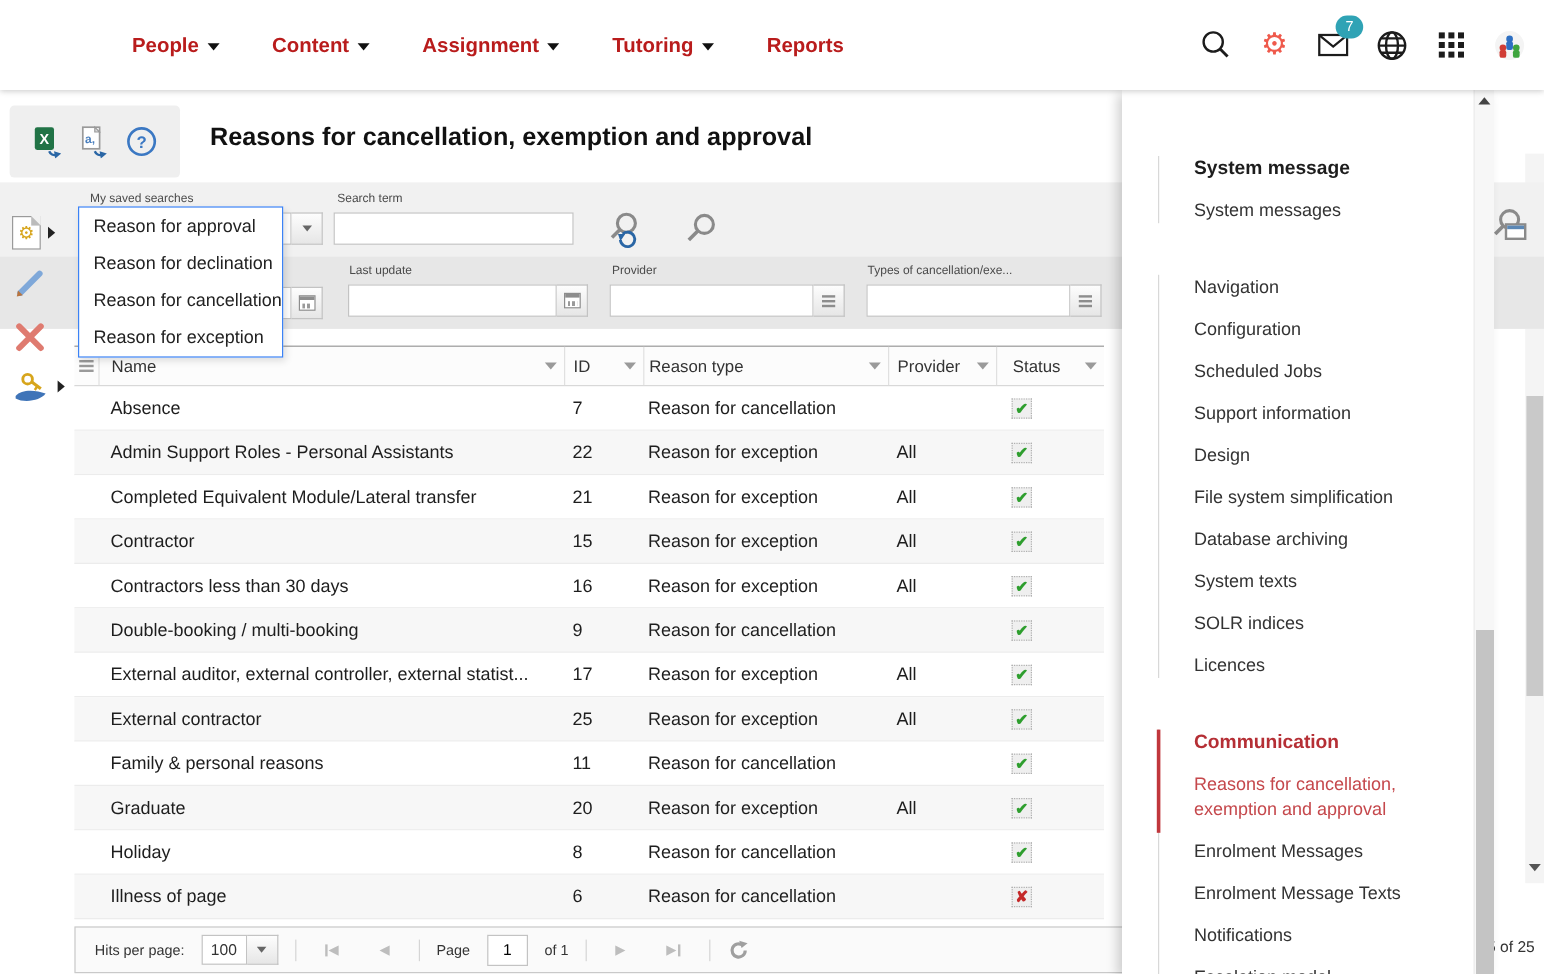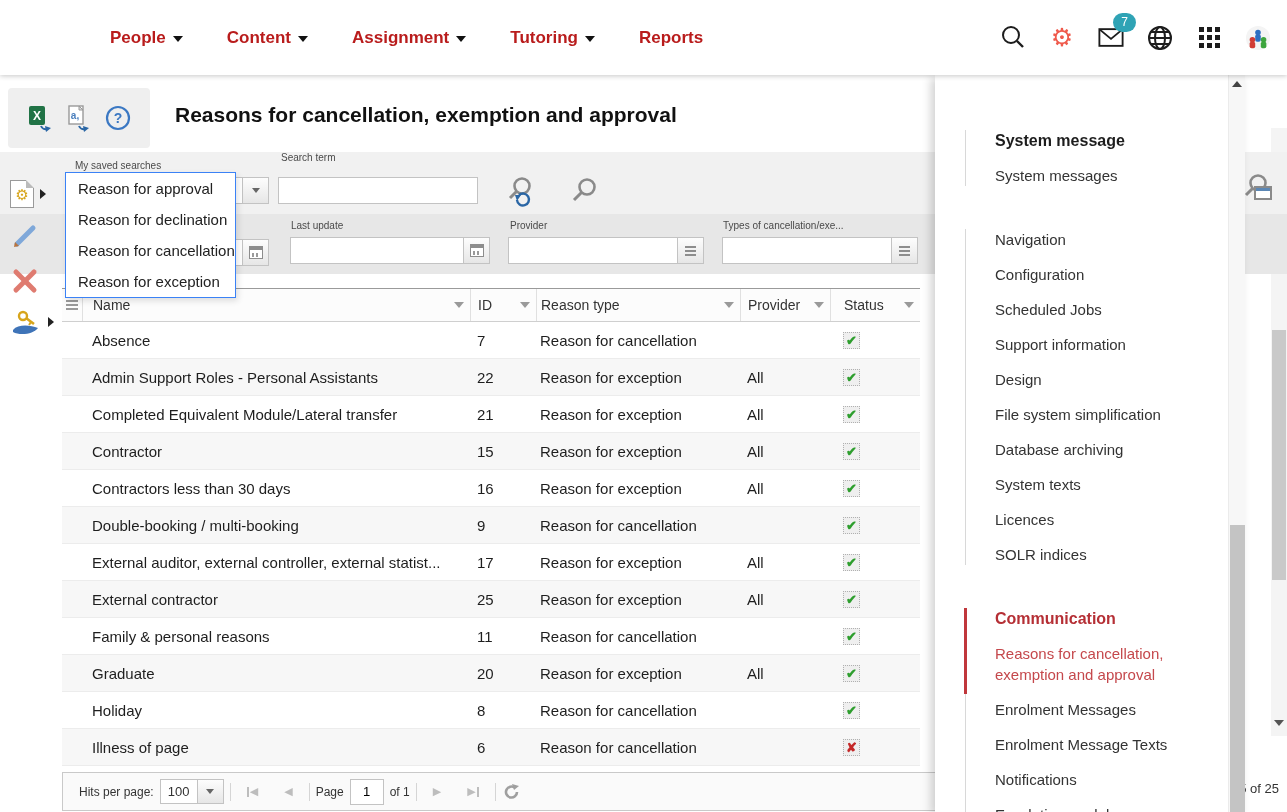--- a/index.html
+++ b/index.html
@@ -77,21 +77,21 @@
                background:#fff; cursor:pointer; }
   .tbody .tr.alt { background:#f7f7f7; }
   .td { display:flex; align-items:center; height:100%; padding-left:10px; overflow:hidden; white-space:nowrap; }
   .status-box { width:17px; height:17px; border:1px dotted #b0b0b0; background:#efefef; display:flex; align-items:center;
                 justify-content:center; font-size:13px; font-weight:700; }
   .status-box.ok { color:#2e9e2e; }
   .status-box.bad { color:#c42828; }
 
   
   .pager { position:absolute; left:62px; top:772px; width:1044px; height:39px; background:#fafafa;
-           border:1px solid #c9c9c9; display:flex; align-items:center; padding-left:16px; gap:6px; z-index:5; font-size:12px; color:#333; }
+           border:1px solid #c9c9c9; display:flex; align-items:center; padding-left:16px; gap:14px; z-index:5; font-size:12px; color:#333; }
   .hits-select { display:flex; height:25px; }
   .hits-select .val { width:38px; background:#fff; border:1px solid #c3c3c3; display:flex; align-items:center; padding-left:7px; font-size:13px; }
   .hits-select .fbtn { height:25px; }
   .vsep { width:1px; height:18px; background:#d5d5d5; }
   .pg-btn { display:flex; align-items:center; gap:1px; color:#bdbdbd; font-size:11px; padding:0 10px; cursor:pointer; }
   .pg-btn .bar { width:2px; height:10px; background:#bdbdbd; }
   .page-input { width:34px; height:26px; border:1px solid #c3c3c3; background:#fff; text-align:center; font-size:13px;
                 font-family:"Liberation Sans",sans-serif; }
   .total-count { position:absolute; right:8px; top:781px; font-size:13px; color:#333; z-index:5; }
 
@@ -124,21 +124,21 @@
 <div class="stage">
 
   <div class="filter-panel">
     <div class="flabel" style="left:75px; top:8px;">My saved searches</div>
     <div class="ffield" style="left:70px; top:25px; width:199px;">
       <input type="text" style="">
       <span class="fbtn">
           <span class="sm-caret"></span>
         </span>
     </div>
-    <div class="flabel" style="left:281px; top:0;text-align:right;">Search term</div>
+    <div class="flabel" style="left:281px; top:8px;text-align:right;">Search term</div>
     <div class="ffield" style="left:278px; top:25px; width:200px;">
       <input type="text" value="" style="">
     </div>
 
     <div class="panel-icon" style="left:506px; top:22px;">
       <svg width="34" height="34" viewBox="0 0 34 34">
         <circle cx="16" cy="12" r="7.5" fill="none" stroke="#8a8a8a" stroke-width="2.6"></circle>
         <line x1="10.5" y1="17.5" x2="4" y2="24" stroke="#8a8a8a" stroke-width="3"></line>
         <path d="M11 26 a6 6 0 1 0 2 -5" fill="none" stroke="#2a66a5" stroke-width="2.4"></path>
         <polygon points="9,21 15,21 11,27" fill="#2a66a5"></polygon>
@@ -458,22 +458,22 @@
         </div>
         <div class="side-group">
           <div class="side-item">Navigation</div>
           <div class="side-item">Configuration</div>
           <div class="side-item">Scheduled Jobs</div>
           <div class="side-item">Support information</div>
           <div class="side-item">Design</div>
           <div class="side-item">File system simplification</div>
           <div class="side-item">Database archiving</div>
           <div class="side-item">System texts</div>
+          <div class="side-item">SOLR indices</div>
           <div class="side-item">Licences</div>
-          <div class="side-item">SOLR indices</div>
         </div>
         <div class="side-group">
           <span class="accent-bar"></span>
           <div class="side-title red">Communication</div>
           <div class="side-item active">Reasons for cancellation, exemption and approval</div>
           <div class="side-item">Enrolment Messages</div>
           <div class="side-item">Enrolment Message Texts</div>
           <div class="side-item">Notifications</div>
           <div class="side-item">Escalation model</div>
         </div>

